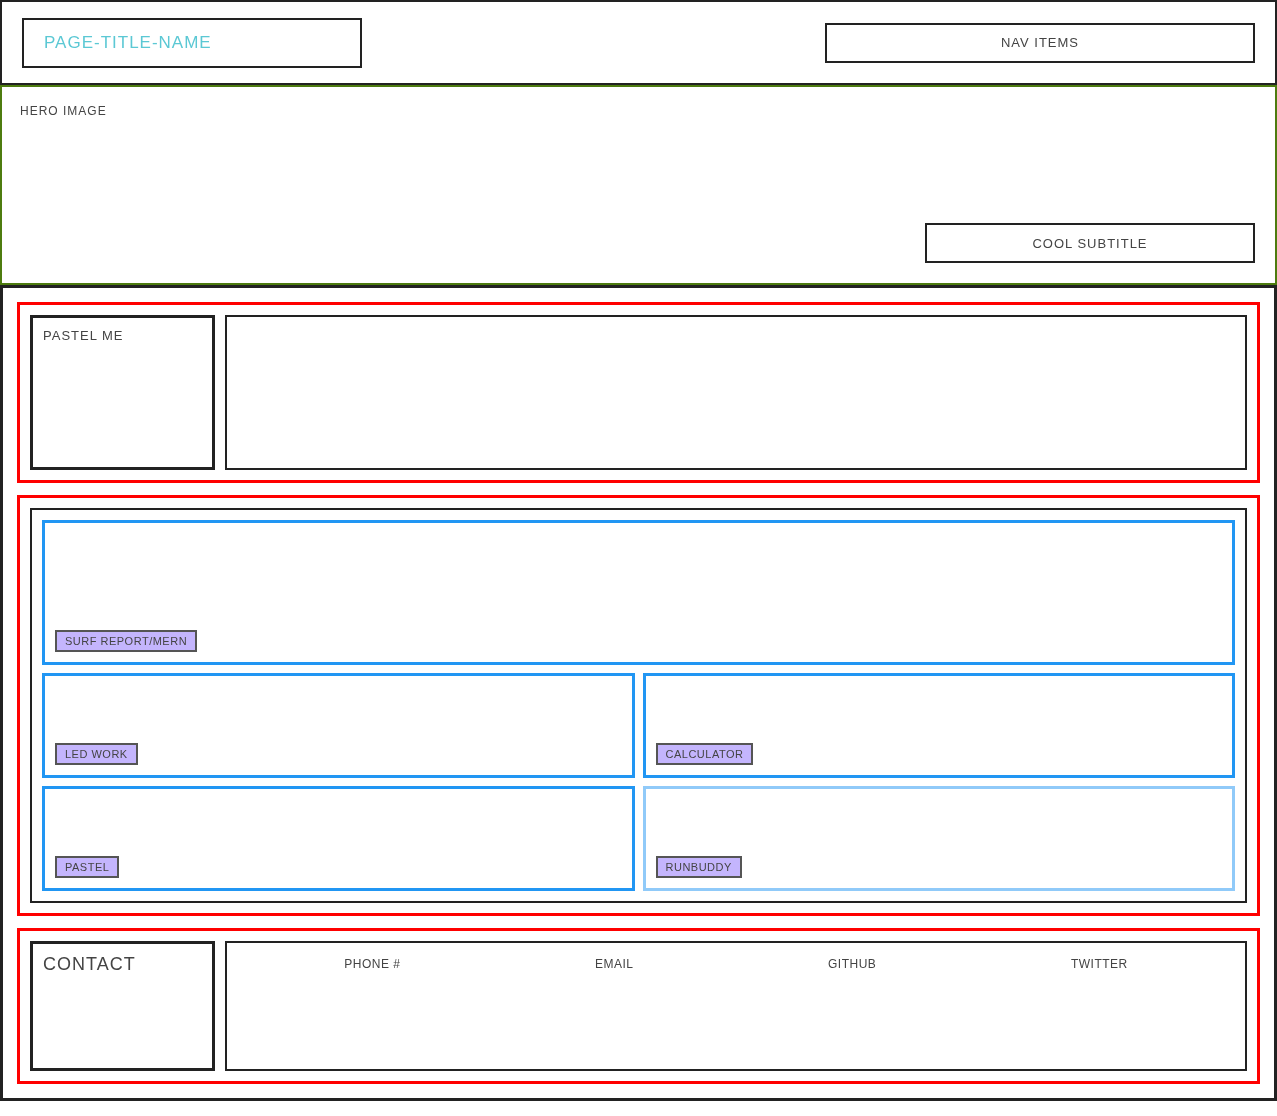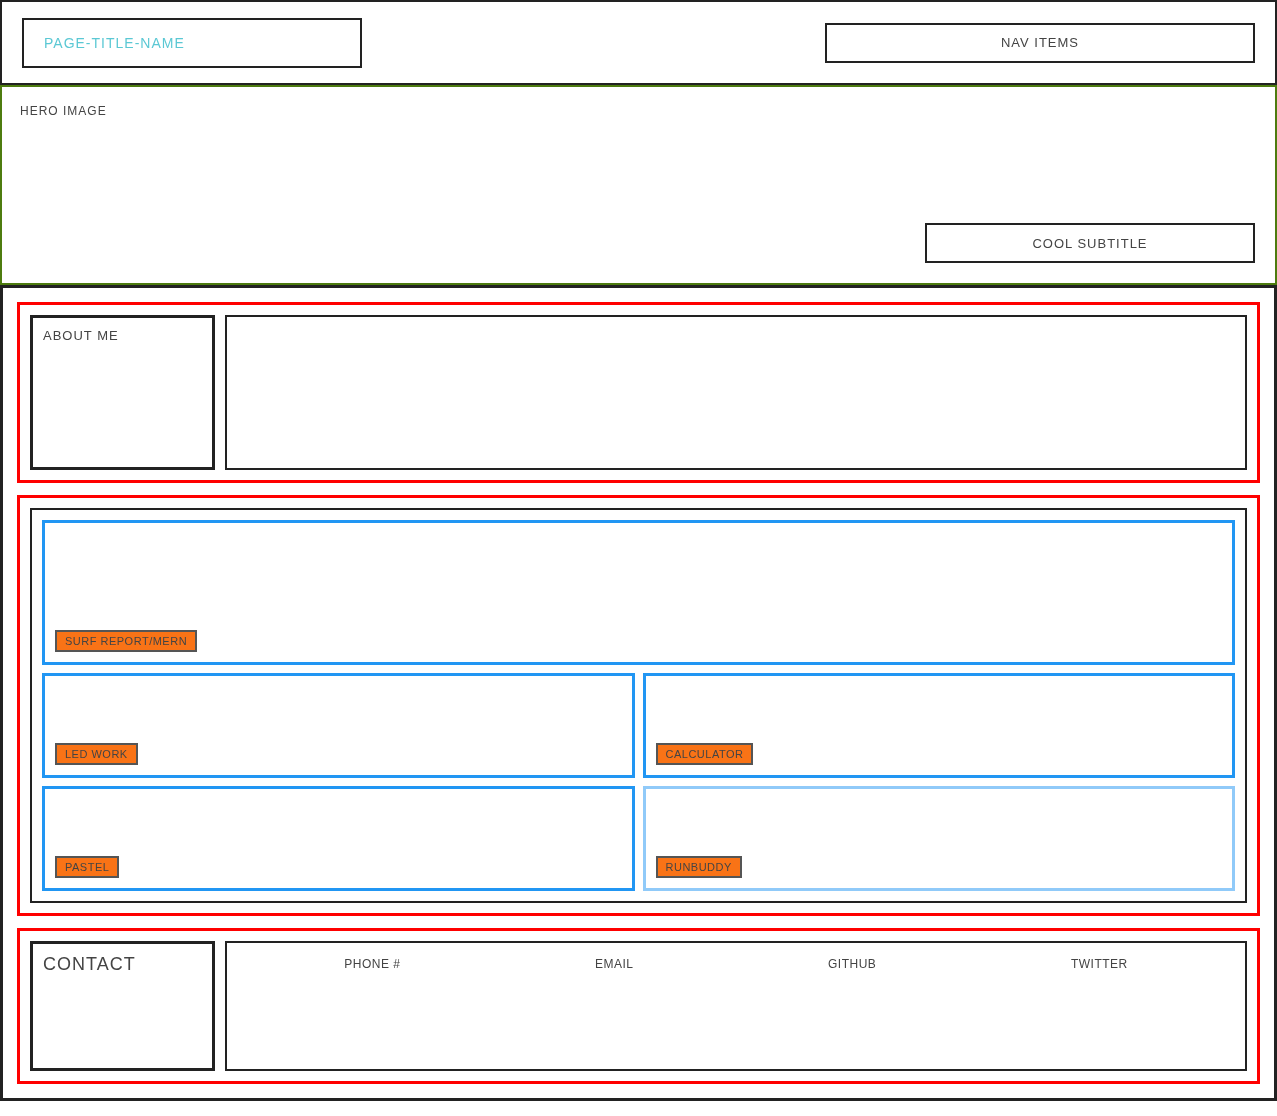--- a/index.html
+++ b/index.html
@@ -16,21 +16,21 @@
       display: flex;
       align-items: center;
       justify-content: space-between;
       padding: 10px 20px;
       height: 85px;
     }
     .header-title {
       border: 2px solid #222;
       padding: 8px 20px;
       color: #5bc8d4;
-      font-size: 14px;
+      font-size: 17px;
       letter-spacing: 1px;
       width: 340px;
       height: 50px;
       display: flex;
       align-items: center;
     }
     .header-nav {
       border: 2px solid #222;
       padding: 8px 20px;
       font-size: 13px;
@@ -146,21 +146,21 @@
     }
     .project-card-label {
       position: absolute;
       bottom: 10px;
       left: 10px;
       border: 2px solid #555;
       padding: 3px 8px;
       font-size: 11px;
       color: #444;
       letter-spacing: 0.5px;
-      background: #f97316;
+      background: #c4b5fd;
     }
     .project-row {
       display: flex;
       gap: 8px;
     }
     .project-card-medium {
       border: 3px solid #2196F3;
       height: 105px;
       flex: 1;
       position: relative;
@@ -225,21 +225,21 @@
   <span class="hero-label">HERO IMAGE</span>
   <div class="hero-subtitle">
     <span>COOL SUBTITLE</span>
   </div>
 </section>
 
 <div class="main-content">
 
   <div class="about-section">
     <div class="about-left">
-      <span>ABOUT ME</span>
+      <span>PASTEL ME</span>
     </div>
     <div class="about-right"></div>
   </div>
 
   <div class="work-section">
     <div class="work-right">
       <div class="project-grid">
 
         <div class="project-card-large">
           <div class="project-card-label">SURF REPORT/MERN</div>

